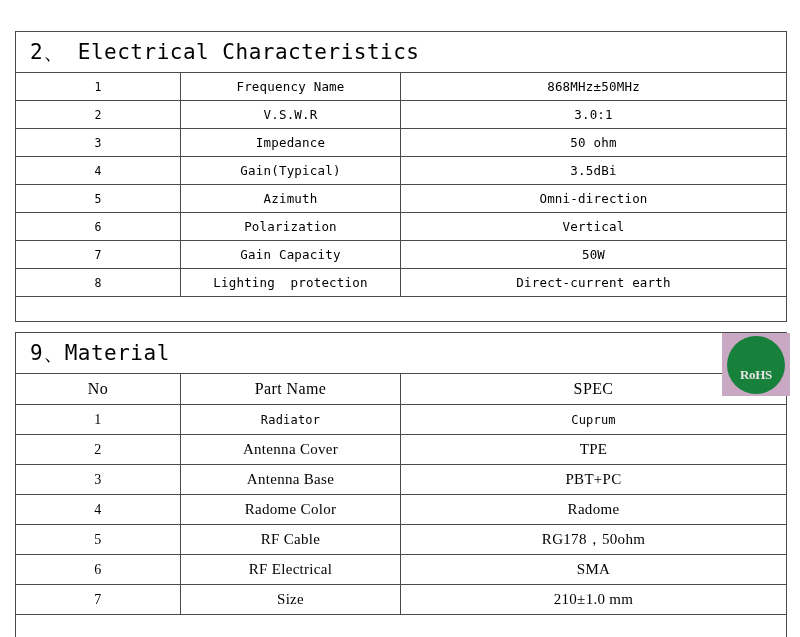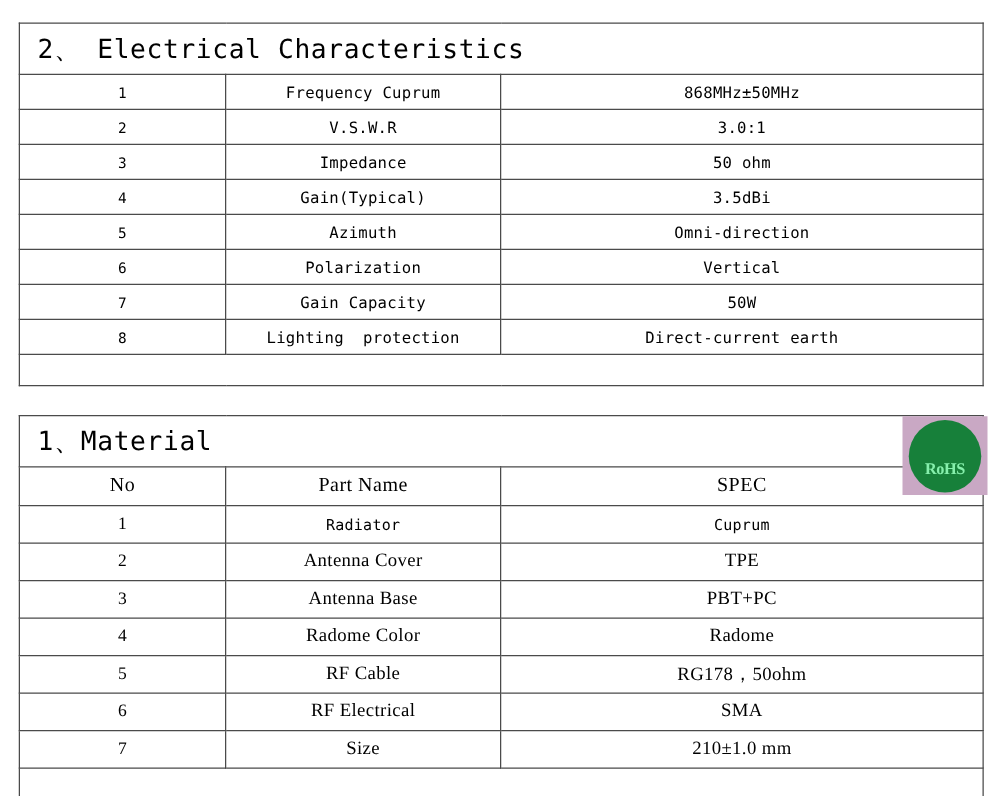--- a/index.html
+++ b/index.html
@@ -38,21 +38,21 @@
   }
 
   
   .col-no    { width: 165px; }
   .col-name  { width: 220px; }
   .col-spec  { width: 386px; }
 
   
   #table-electrical {
     left: 15px;
-    top: 18px;
+    top: 31px;
     width: 771px;
   }
   #table-electrical .heading-cell {
     height: 40px;
     text-align: left;
     padding-left: 14px;
     font-family: "DejaVu Sans Mono", "Liberation Mono", monospace;
     font-size: 21px;
     letter-spacing: 0.5px;
     white-space: pre;
@@ -136,21 +136,21 @@
     border-radius: 50%;
     background: #17803a;
     display: flex;
     align-items: center;
     justify-content: center;
   }
   #rohs-logo .rohs-text {
     font-family: "Liberation Serif", serif;
     font-weight: bold;
     font-size: 13px;
-    color: #86efac;
+    color: #e5e5e5;
     letter-spacing: -0.3px;
     line-height: 1;
     margin-top: 20px;
   }
 </style>
 </head>
 <body>
 
 <div class="page">
 
@@ -160,21 +160,21 @@
         <col class="col-name">
         <col class="col-spec">
     </colgroup>
     <tbody>
       <tr>
         <td class="heading-cell" colspan="3">2、 Electrical Characteristics</td>
       </tr>
 
       <tr>
         <td class="body-cell num-cell">1</td>
-        <td class="body-cell">Frequency Cuprum</td>
+        <td class="body-cell">Frequency Name</td>
         <td class="body-cell">868MHz±50MHz</td>
       </tr>
       <tr>
         <td class="body-cell num-cell">2</td>
         <td class="body-cell">V.S.W.R</td>
         <td class="body-cell">3.0:1</td>
       </tr>
       <tr>
         <td class="body-cell num-cell">3</td>
         <td class="body-cell">Impedance</td>
@@ -213,21 +213,21 @@
   </table>
 
   <table class="doc-table" id="table-material">
     <colgroup>
       <col class="col-no">
         <col class="col-name">
         <col class="col-spec">
     </colgroup>
     <tbody>
       <tr>
-        <td class="heading-cell" colspan="3">1、Material</td>
+        <td class="heading-cell" colspan="3">9、Material</td>
       </tr>
 
       <tr>
         <td class="hdr-cell">No</td>
         <td class="hdr-cell">Part Name</td>
         <td class="hdr-cell">SPEC</td>
       </tr>
 
       <tr>
         <td class="serif-cell num-serif-cell">1</td>

